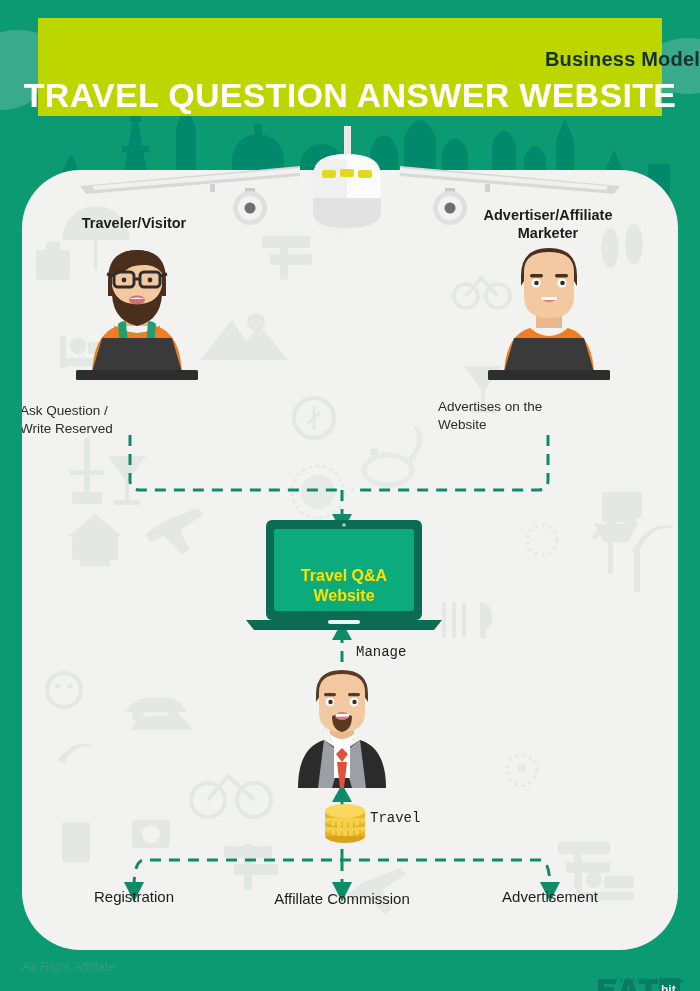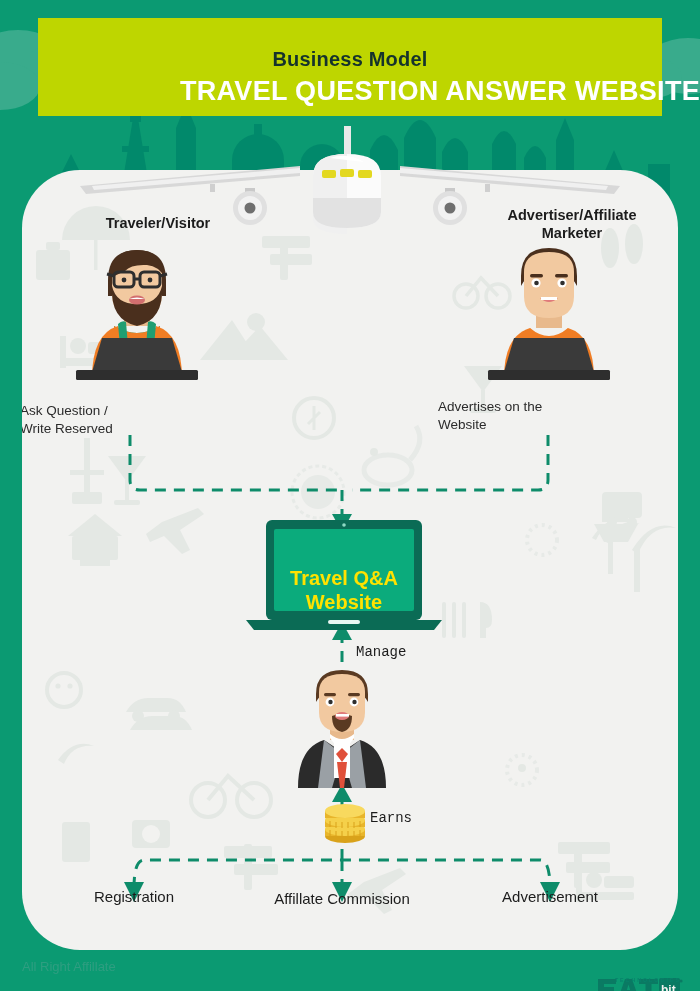--- a/index.html
+++ b/index.html
@@ -17,63 +17,63 @@
     overflow:hidden;
   }
 
   
   .skyline { position:absolute; left:0; top:0; width:700px; height:210px; overflow:hidden; }
 
   
   .ribbon-wrap { position:absolute; left:0; top:18px; width:700px; height:98px; }
   .ribbon-title-small {
     position:absolute; left:0; right:0; top:30px;
-    text-align:center; font-size:20px; font-weight:bold;
+    text-align:right; font-size:20px; font-weight:bold;
     color:#15332c; letter-spacing:.2px;
   }
   .ribbon-title-big {
     position:absolute; left:0; right:0; top:58px;
-    text-align:right; font-size:27px; font-weight:bold;
+    text-align:center; font-size:34px; font-weight:bold;
     color:#ffffff; letter-spacing:.3px;
   }
 
   
   .card {
     position:absolute; left:22px; top:170px;
     width:656px; height:780px;
     background:#f2f2f0;
     border-radius:58px;
     overflow:hidden;
   }
 
   
   .plane { position:absolute; left:0; top:126px; width:700px; height:100px; }
   .person-label {
     position:absolute; width:220px; text-align:center;
-    font-size:14.5px; font-weight:bold; color:#1c1c1c; line-height:1.25;margin-left:24px;
+    font-size:14.5px; font-weight:bold; color:#1c1c1c; line-height:1.25;
   }
 
   
   .flow-label {
     position:absolute; width:220px; text-align:left;
     font-size:13.5px; color:#2b2b2b; line-height:1.35;
   }
   .bottom-label {
     position:absolute; width:240px; text-align:center;
     font-size:15px; font-weight:normal; color:#1c1c1c;
   }
   .side-label {
     position:absolute; font-size:14px; color:#1c1c1c;font-family:Liberation Mono, monospace;
   }
 
   
   .laptop-screen-text {
     position:absolute; left:0; right:0; top:46px;
     text-align:center; color:#ffe200;
-    font-size:20px; font-weight:bold; line-height:1.22;
+    font-size:16px; font-weight:bold; line-height:1.22;
   }
 
   
   .footer-text {
     position:absolute; left:22px; top:959px;
     font-size:13px; color:#2f9e81;
   }
   .logo { position:absolute; right:18px; top:977px; }
   .logo-sub {
     position:absolute; right:19px; top:977px;
@@ -429,21 +429,21 @@
       <ellipse cx="25" cy="29" rx="20" ry="7" fill="#f5d04a"></ellipse>
       <rect x="5" y="20" width="40" height="7" fill="#e8b52b"></rect>
       <ellipse cx="25" cy="20" rx="20" ry="7" fill="#f5d04a"></ellipse>
       <rect x="5" y="11" width="40" height="7" fill="#e8b52b"></rect>
       <ellipse cx="25" cy="11" rx="20" ry="7" fill="#f8d95e"></ellipse>
       <g stroke="#d9a21a" stroke-width="1">
         <path d="M10 30 L10 36 M16 31 L16 37 M22 31 L22 37 M28 31 L28 37 M34 31 L34 37 M40 30 L40 36"></path>
         <path d="M10 21 L10 27 M16 22 L16 28 M22 22 L22 28 M28 22 L28 28 M34 22 L34 28 M40 21 L40 27"></path>
       </g>
     </svg>
-    <div class="side-label" style="left:348px; top:640px;">Earns</div>
+    <div class="side-label" style="left:348px; top:640px;">Travel</div>
 
     <div class="bottom-label" style="left:-8px; top:718px;">Registration</div>
     <div class="bottom-label" style="left:200px; top:720px;">Affillate Commission</div>
     <div class="bottom-label" style="left:408px; top:718px;">Advertisement</div>
   </div>
 
   <div class="plane">
     <svg width="700" height="110" viewBox="0 0 700 110">
 
       <rect x="344" y="0" width="7" height="34" fill="#e9e9e9"></rect>

